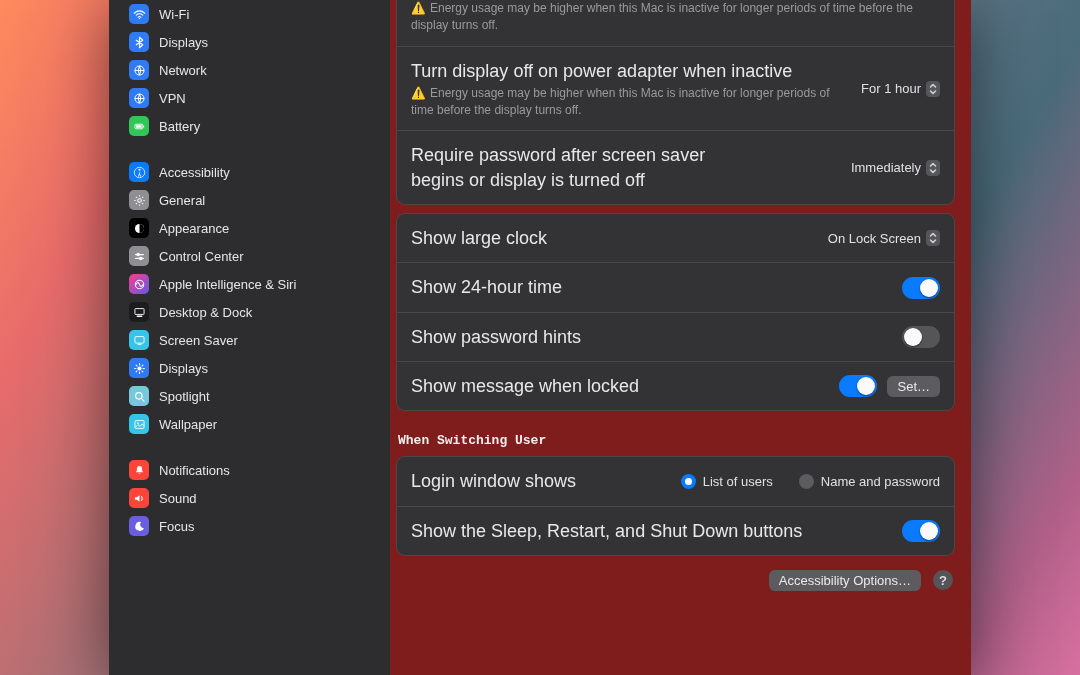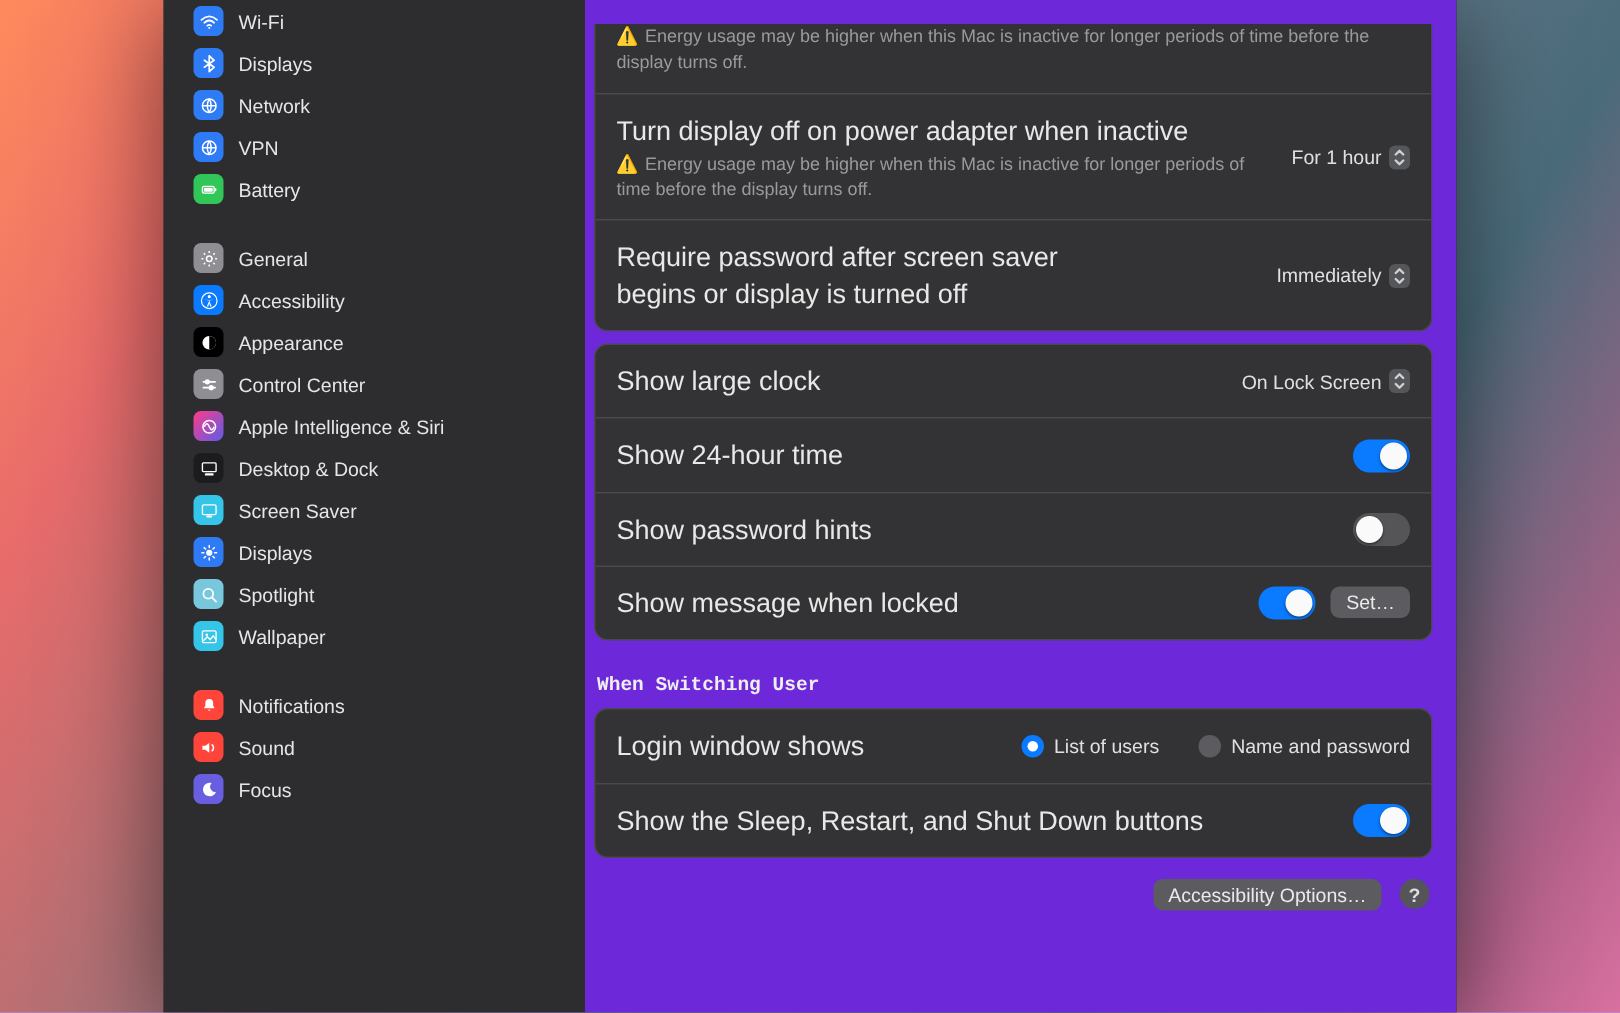--- a/index.html
+++ b/index.html
@@ -56,25 +56,25 @@
       border-radius: 5px;
       display: flex;
       align-items: center;
       justify-content: center;
       flex-shrink: 0;
     }
     .icon-tile svg { width: 13px; height: 13px; }
     
     .main {
       flex: 1;
-      background: #6d28d9;
+      background: #7f1d1d;
       overflow: hidden;
       display: flex;
       flex-direction: column;
-      padding: 16px 16px 0 0;
+      padding: 0 16px 0 0;
     }
     .main-inner {
       padding-left: 6px;
       overflow: hidden;
     }
     .panel {
       background: #333335;
       border: .5px solid #49494b;
       border-radius: 9px;
       margin-top: 8px;
@@ -204,21 +204,21 @@
       font-weight: 600;
       display: flex;
       align-items: center;
       justify-content: center;
       border: none;
       cursor: pointer;
     }
     
     .truncated-top .panel-row:first-child { padding-top: 0; }
     .truncated-top .row-note.first-note { margin-top: 0; }
-    .right-controls { display: flex; align-items: flex-start; gap: 10px; }
+    .right-controls { display: flex; align-items: center; gap: 10px; }
   </style>
 </head>
 <body>
 
 <div class="window">
 
   <aside class="sidebar">
     <div class="sidebar-spacer-top"></div>
     <div id="sidebar-groups">
         <div class="sidebar-group">
@@ -265,37 +265,37 @@
                 <rect x="3" y="6.5" width="12" height="7" rx="1.5" fill="none" stroke="#fff" stroke-width="1.4"></rect>
                 <rect x="15.5" y="8.5" width="1.8" height="3" rx=".8"></rect>
                 <rect x="4.5" y="8" width="9" height="4" rx=".6"></rect>
               </svg>
             </span>
             <span>Battery</span>
           </div>
         </div>
         <div class="sidebar-group">
           <div class="sidebar-item">
-            <span class="icon-tile" style="background: rgb(142, 142, 147);">
-              <svg viewBox="0 0 20 20" fill="none" stroke="#fff" stroke-width="1.6">
-                <circle cx="10" cy="10" r="2.8"></circle>
-                <path d="M10 2v2M10 16v2M2 10h2M16 10h2M4.4 4.4l1.4 1.4M14.2 14.2l1.4 1.4M15.6 4.4l-1.4 1.4M5.8 14.2l-1.4 1.4"></path>
-              </svg>
-            </span>
-            <span>General</span>
-          </div>
-          <div class="sidebar-item">
             <span class="icon-tile" style="background: rgb(10, 122, 255);">
               <svg viewBox="0 0 20 20" fill="#fff">
                 <circle cx="10" cy="10" r="8" fill="none" stroke="#fff" stroke-width="1.2"></circle>
                 <circle cx="10" cy="5.8" r="1.6"></circle>
                 <path d="M5 8.5 L10 9.5 L15 8.5 L10 10 L12.5 16 L11 16 L10 12.5 L9 16 L7.5 16 L10 10 Z"></path>
               </svg>
             </span>
             <span>Accessibility</span>
+          </div>
+          <div class="sidebar-item">
+            <span class="icon-tile" style="background: rgb(142, 142, 147);">
+              <svg viewBox="0 0 20 20" fill="none" stroke="#fff" stroke-width="1.6">
+                <circle cx="10" cy="10" r="2.8"></circle>
+                <path d="M10 2v2M10 16v2M2 10h2M16 10h2M4.4 4.4l1.4 1.4M14.2 14.2l1.4 1.4M15.6 4.4l-1.4 1.4M5.8 14.2l-1.4 1.4"></path>
+              </svg>
+            </span>
+            <span>General</span>
           </div>
           <div class="sidebar-item">
             <span class="icon-tile" style="background: rgb(0, 0, 0);">
               <svg viewBox="0 0 20 20">
                 <circle cx="10" cy="10" r="7" fill="#fff"></circle>
                 <path d="M10 3 A7 7 0 0 1 10 17 Z" fill="#000"></path>
               </svg>
             </span>
             <span>Appearance</span>
           </div>

